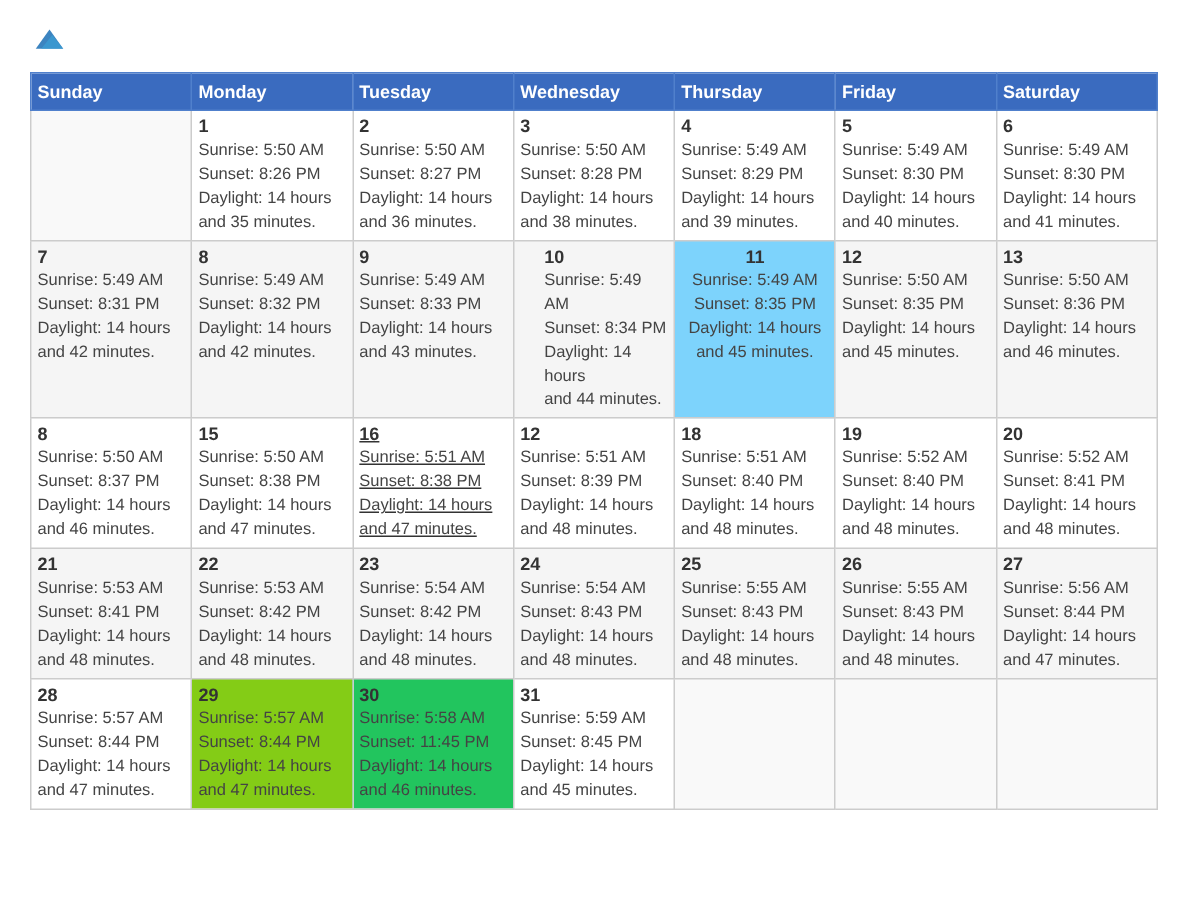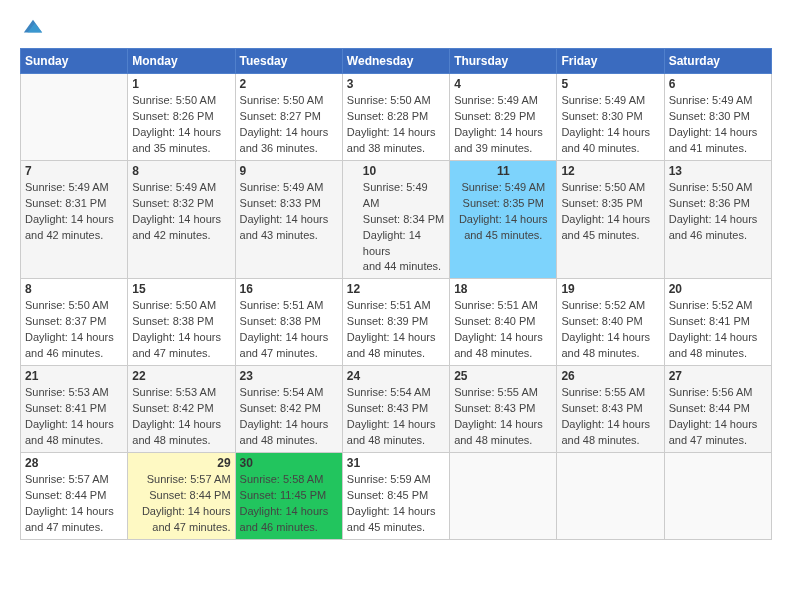--- a/index.html
+++ b/index.html
@@ -236,21 +236,21 @@
 Daylight: 14 hours
 and 46 minutes.</div>
           </td>
           <td style="background: rgb(255, 255, 255);">
             <span class="day-num">15</span>
             <div class="day-info" style="white-space: pre-line;">Sunrise: 5:50 AM
 Sunset: 8:38 PM
 Daylight: 14 hours
 and 47 minutes.</div>
           </td>
-          <td style="background: rgb(255, 255, 255);">
+          <td style="background: rgb(255, 255, 255); text-decoration: underline;">
             <span class="day-num">16</span>
             <div class="day-info" style="white-space: pre-line;">Sunrise: 5:51 AM
 Sunset: 8:38 PM
 Daylight: 14 hours
 and 47 minutes.</div>
           </td>
           <td style="background: rgb(255, 255, 255);">
             <span class="day-num">12</span>
             <div class="day-info" style="white-space: pre-line;">Sunrise: 5:51 AM
 Sunset: 8:39 PM
@@ -331,21 +331,21 @@
           </td>
         </tr>
         <tr>
           <td style="background: rgb(255, 255, 255);">
             <span class="day-num">28</span>
             <div class="day-info" style="white-space: pre-line;">Sunrise: 5:57 AM
 Sunset: 8:44 PM
 Daylight: 14 hours
 and 47 minutes.</div>
           </td>
-          <td style="background: #fef9c3; text-align: right;">
+          <td style="background: #84cc16;">
             <span class="day-num">29</span>
             <div class="day-info" style="white-space: pre-line;">Sunrise: 5:57 AM
 Sunset: 8:44 PM
 Daylight: 14 hours
 and 47 minutes.</div>
           </td>
           <td style="background: #22c55e; margin-left: 12px;">
             <span class="day-num">30</span>
             <div class="day-info" style="white-space: pre-line;">Sunrise: 5:58 AM
 Sunset: 11:45 PM

